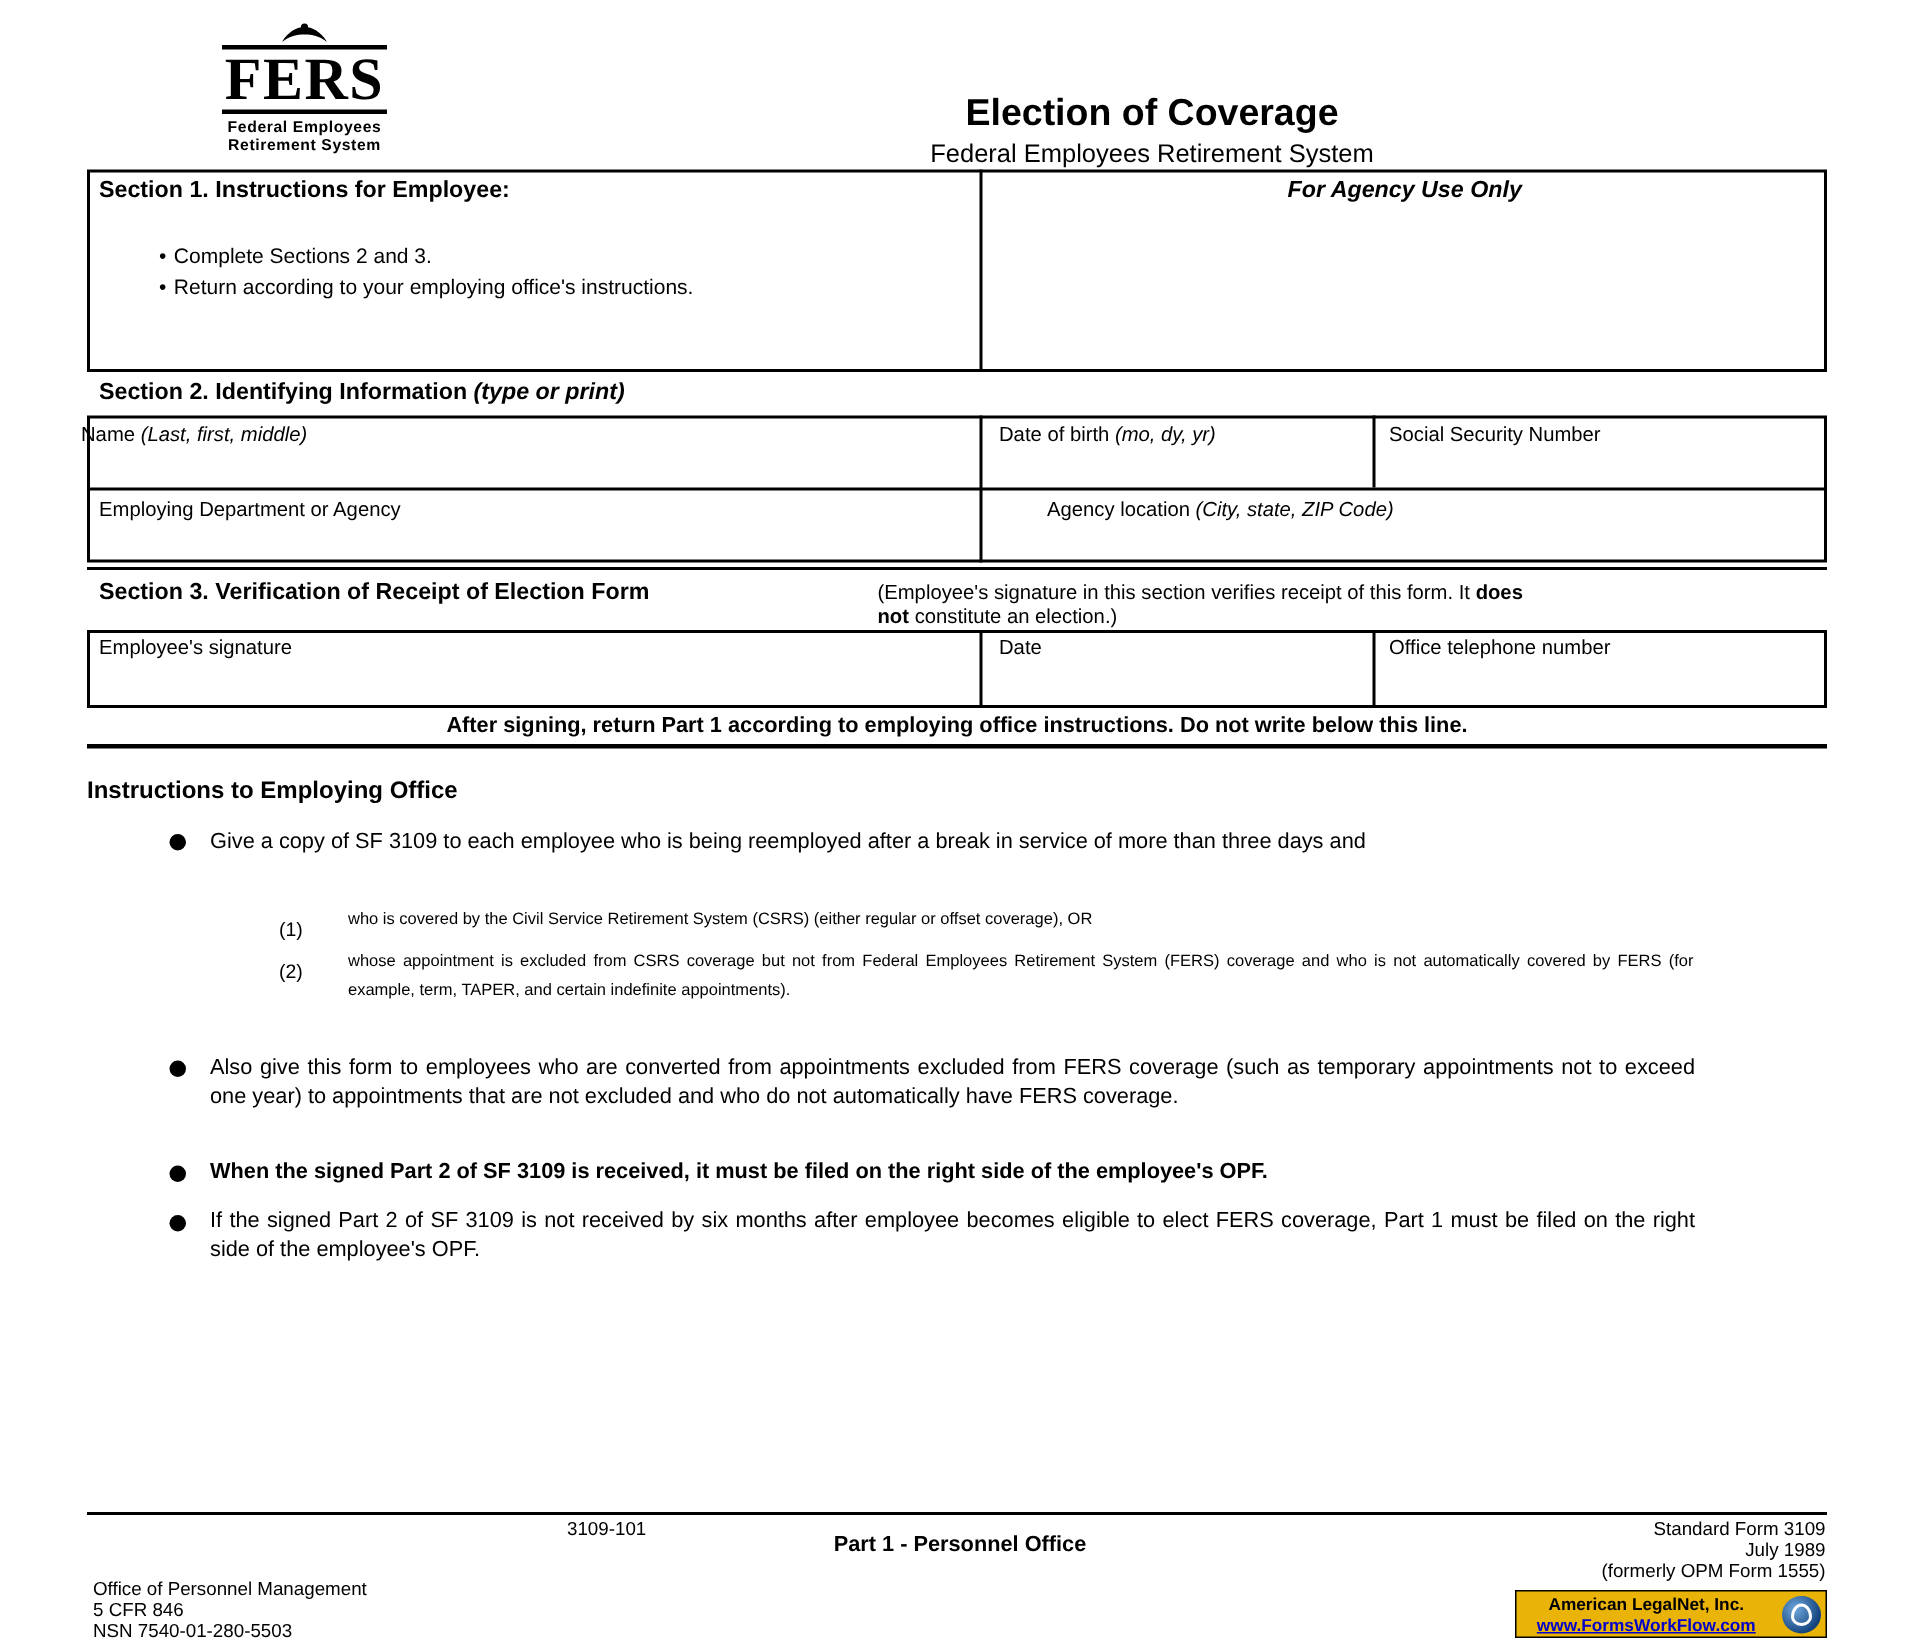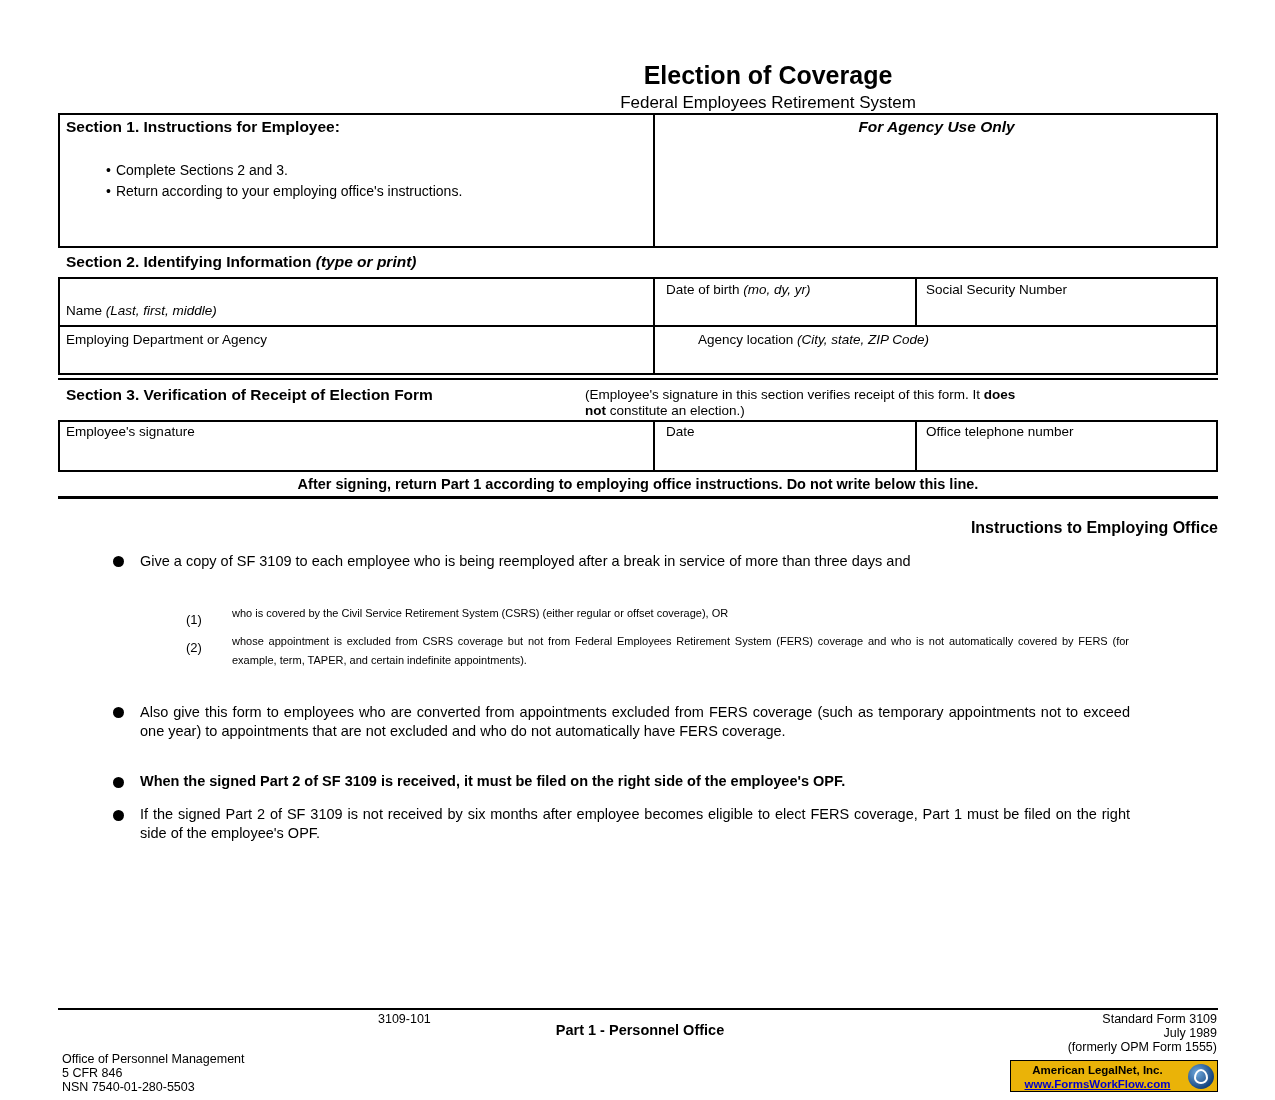--- a/index.html
+++ b/index.html
@@ -171,21 +171,21 @@
     width: 1160px;
     text-align: center;
     font-size: 14.5px;
     font-weight: bold;
   }
   
   #instr-title {
     position: absolute;
     left: 58px; top: 519px;
     width: 1160px;
-    text-align: right;
+    text-align: left;
     font-size: 16px;
     font-weight: bold;
   }
   .instr-item {
     position: absolute;
     font-size: 14.5px;
     line-height: 19px;
     text-align: justify;
   }
   .dot {
@@ -283,20 +283,31 @@
     border-radius: 50% 50% 50% 50% / 60% 60% 40% 40%;
     box-sizing: border-box;
   }
 </style>
 </head>
 <body>
 
 <div class="page">
 
   <div class="header">
+    <div class="logo-block">
+      <div style="position:relative;display:inline-block;">
+        <svg class="logo-bird" viewBox="0 0 34 16">
+          <path d="M2 13 C6 6, 12 3, 17 3 C22 3, 28 6, 32 13 C27 9, 22 8, 17 8 C12 8, 7 9, 2 13 Z" fill="#000"></path>
+          <circle cx="17" cy="3" r="2.4" fill="#000"></circle>
+        </svg>
+        <div class="logo-word">FERS</div>
+      </div>
+      <div class="logo-sub">Federal  Employees</div>
+      <div class="logo-sub" style="margin-top:0">Retirement System</div>
+    </div>
     <div class="title-block">
       <div class="form-title">Election of Coverage</div>
       <div class="form-subtitle">Federal Employees Retirement System</div>
     </div>
   </div>
 
   <div id="sec1-box"></div>
   <div id="sec1-divider"></div>
   <div id="sec1-title">Section 1.  Instructions for Employee:</div>
   <div id="agency-use">For Agency Use Only</div>
@@ -308,21 +319,21 @@
 
   <div id="sec2-title">
     <span>Section 2.  Identifying Information </span><span class="ital" style="font-weight:bold">(type or print)</span>
   </div>
   <div id="sec2-box"></div>
 
   <div class="rule" style="left:58px;top:325px;width:1160px;height:2px;"></div>
   <div class="rule" style="left:653px;top:277px;width:2px;height:98px;"></div>
   <div class="rule" style="left:915px;top:277px;width:2px;height:48px;"></div>
 
-  <div class="boxlabel" style="position:absolute;left:66px;top:282px;margin-top:21px;">
+  <div class="boxlabel" style="position:absolute;left:54px;top:282px;">
     <span>Name </span><span class="ital">(Last, first, middle)</span>
   </div>
   <div style="position:absolute;left:62px;top:300px;width:585px;height:22px;"></div>
 
   <div class="boxlabel" style="position:absolute;left:666px;top:282px;">
     <span>Date of birth </span><span class="ital">(mo, dy, yr)</span>
   </div>
   <div style="position:absolute;left:662px;top:300px;width:245px;height:22px;"></div>
 
   <div class="boxlabel" style="position:absolute;left:926px;top:282px;">Social Security Number</div>

